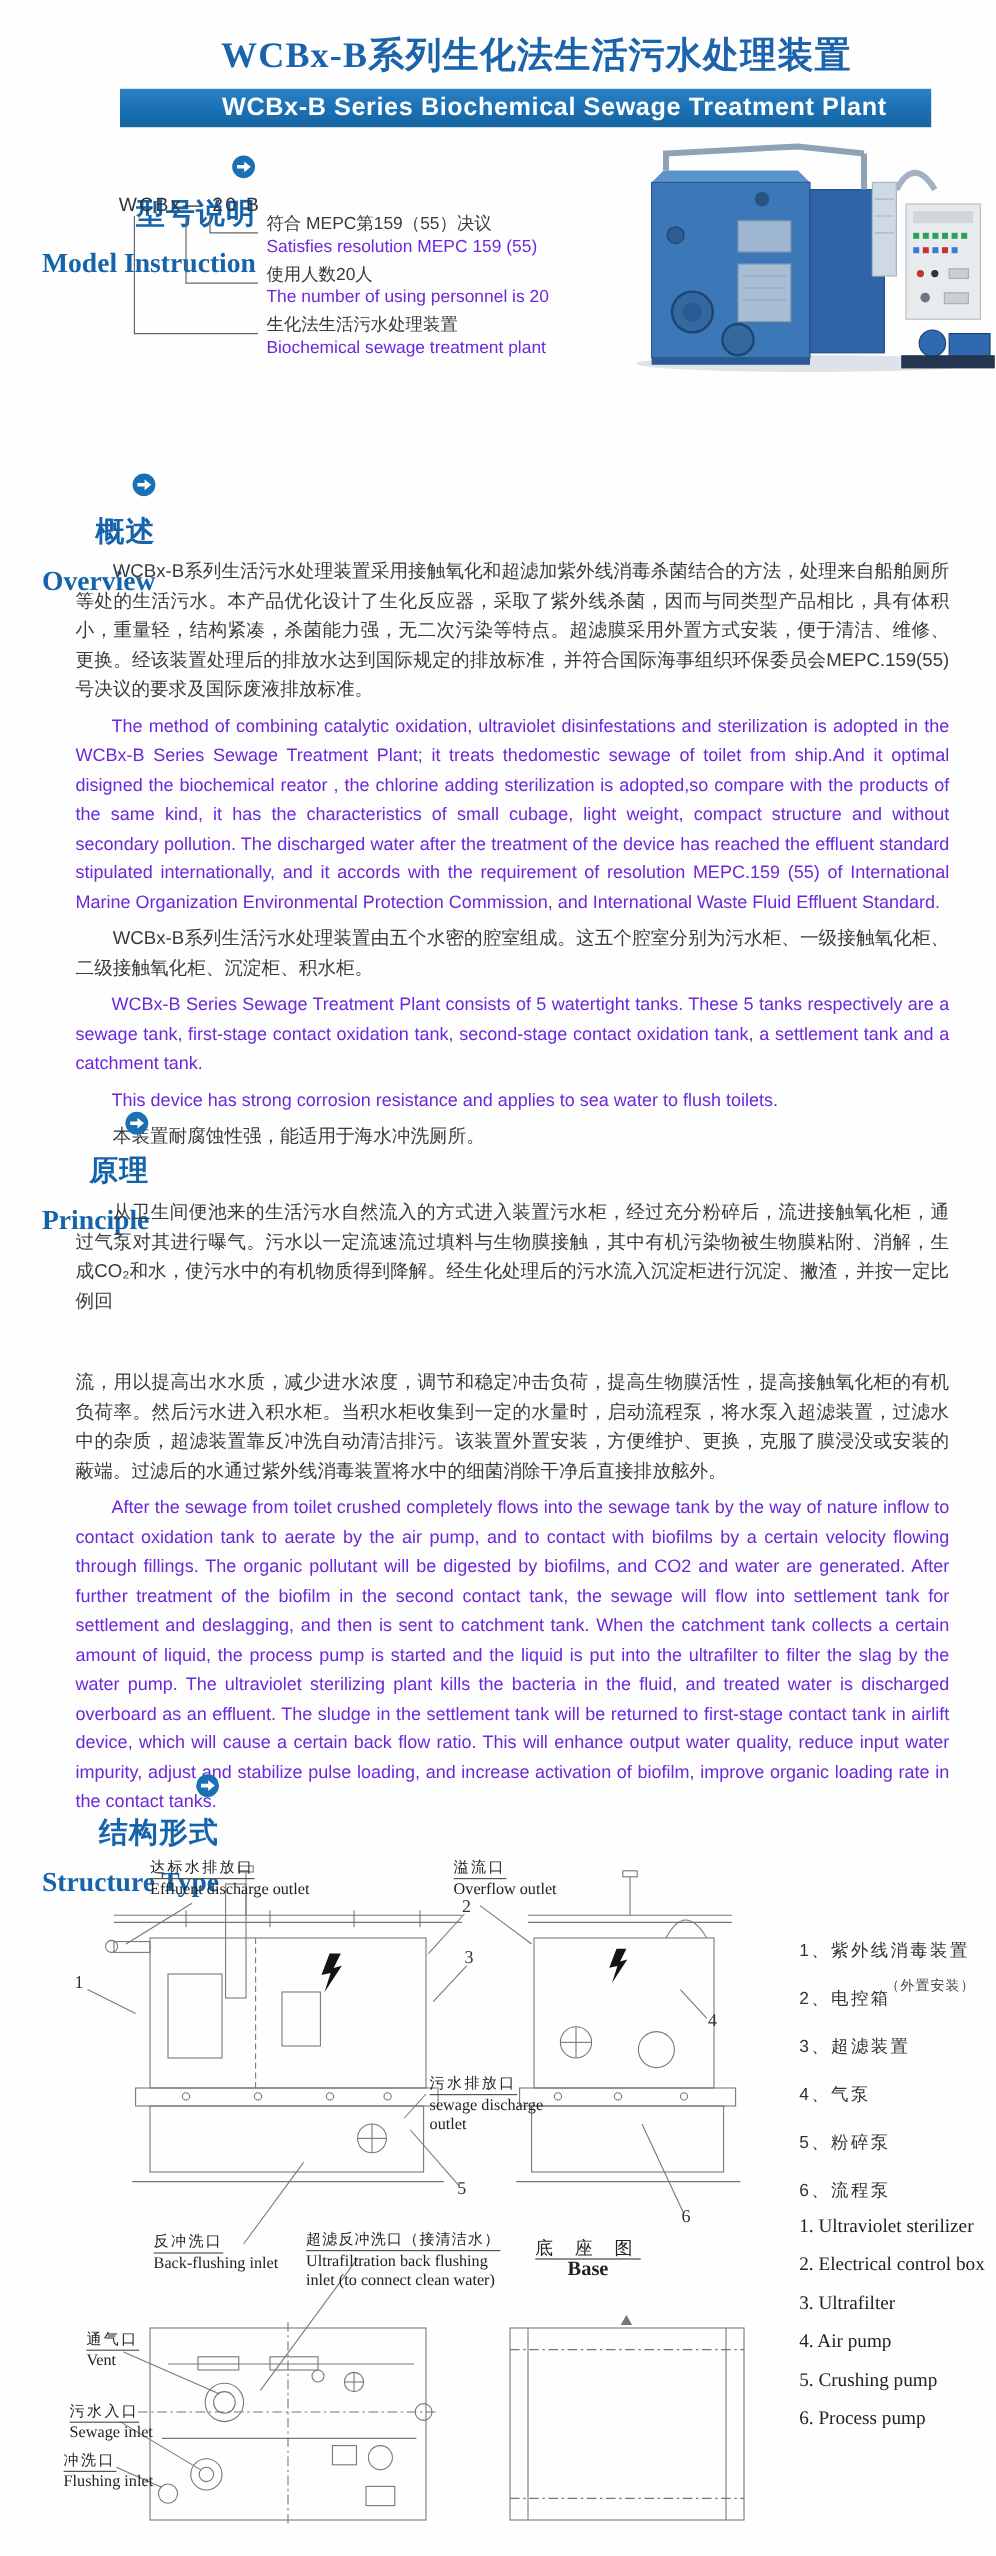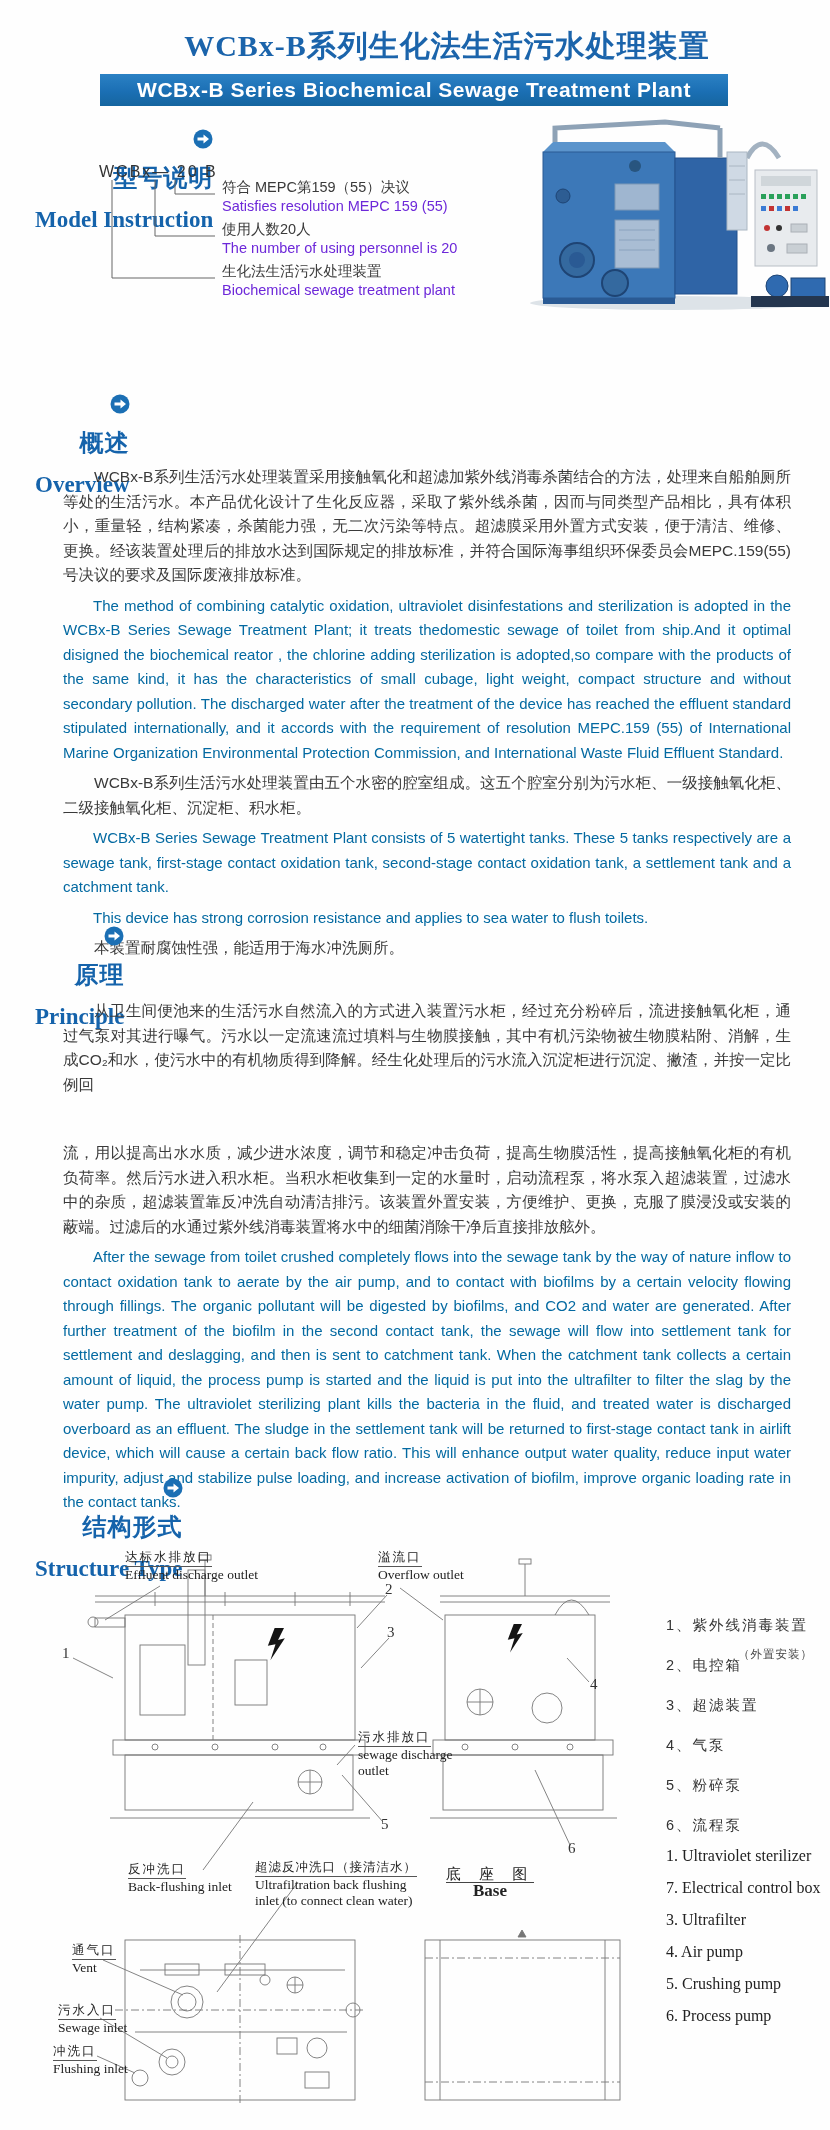--- a/index.html
+++ b/index.html
@@ -5,38 +5,38 @@
   html,body{margin:0;padding:0;background:#ffffff;}
   #page{position:relative;width:830px;height:2130px;background:#fefefe;overflow:hidden;
         font-family:"Liberation Sans","DejaVu Sans",sans-serif;color:#3c3c3c;}
   
   .main-title{position:absolute;top:26px;left:0;width:830px;text-align:center;
     font-family:"Liberation Serif","DejaVu Serif",serif;font-weight:bold;
     font-size:30px;letter-spacing:1px;color:#1b64ab;padding-left:32px;}
   .banner{position:absolute;top:74px;left:100px;width:628px;height:32px;
     background:linear-gradient(180deg,#2b81c4 0%,#1b6fb4 55%,#15659f 100%);
     color:#ffffff;font-weight:bold;font-size:21px;text-align:center;line-height:32px;
-    letter-spacing:0.5px;}
+    letter-spacing:0.5px;padding-left:48px;}
   
   .sec-head{position:absolute;display:flex;align-items:flex-end;gap:13px;flex-direction:column;}
   .sec-head .hcn{font-family:"Liberation Serif","DejaVu Serif",serif;font-weight:bold;
     font-size:24px;color:#1563ab;letter-spacing:1px;}
   .sec-head .hen{font-family:"Liberation Serif","DejaVu Serif",serif;font-weight:bold;
     font-size:23px;color:#1563ab;}
   .sec-icon{width:20px;height:20px;flex:0 0 20px;}
   
   .model-code{position:absolute;left:99px;top:163px;font-size:16px;color:#333;
     letter-spacing:2px;}
   .mlabel{position:absolute;font-size:14.5px;color:#3a3a3a;line-height:19px;}
   .mlabel .en{color:#6d28d9;}
   
   .textblock{position:absolute;left:63px;width:728px;text-align:justify;margin-top:33px;}
   .para{margin:0 0 6px 0;text-indent:2em;line-height:24.5px;}
   .para.cn{font-size:15.5px;color:#3a3a3a;}
-  .para.en{font-size:15px;color:#0369a1;}
+  .para.en{font-size:15px;color:#6d28d9;}
   .gap-after{margin-bottom:44px;}
   
   .dlabel{position:absolute;color:#222;line-height:15px;}
   .dlabel .cn{display:inline-block;font-size:12.5px;letter-spacing:2px;
     border-bottom:1px solid #555;padding-bottom:1px;}
   .dlabel .en{display:block;font-family:"Liberation Serif","DejaVu Serif",serif;
     font-size:13.5px;line-height:15.5px;}
   .dlabel.center{text-align:center;}
   .dlabel.base-style .cn{font-size:15px;letter-spacing:7px;border-bottom:1px solid #444;}
   .dlabel.base-style .en{font-size:17px;font-weight:bold;}
@@ -326,20 +326,20 @@
     <div class="item">1、紫外线消毒装置</div>
     <div class="item">2、电控箱</div>
     <div class="item">3、超滤装置</div>
     <div class="item">4、气泵</div>
     <div class="item">5、粉碎泵</div>
     <div class="item">6、流程泵</div>
   </div>
   <div class="legend-note">（外置安装）</div>
   <div class="legend-en">
     <div class="item">1. Ultraviolet sterilizer</div>
-    <div class="item">7. Electrical control box</div>
+    <div class="item">2. Electrical control box</div>
     <div class="item">3. Ultrafilter</div>
     <div class="item">4. Air pump</div>
     <div class="item">5. Crushing pump</div>
     <div class="item">6. Process pump</div>
   </div>
 
 </div>
 
 </body></html>

